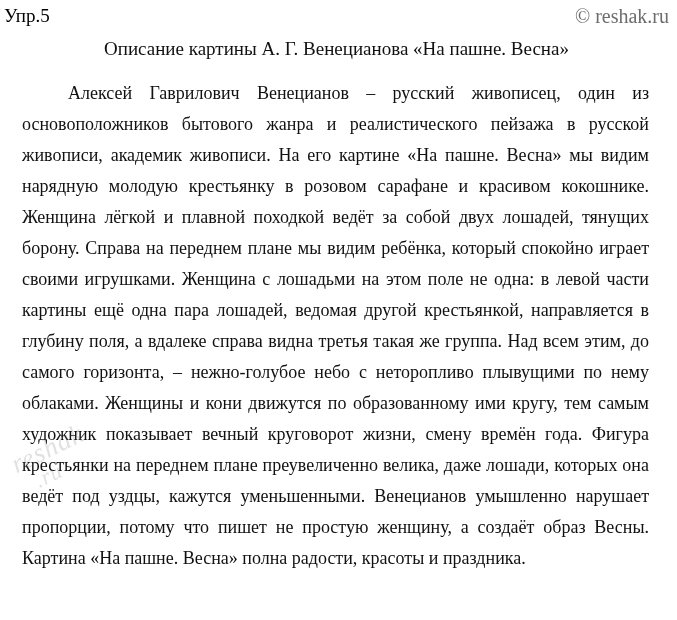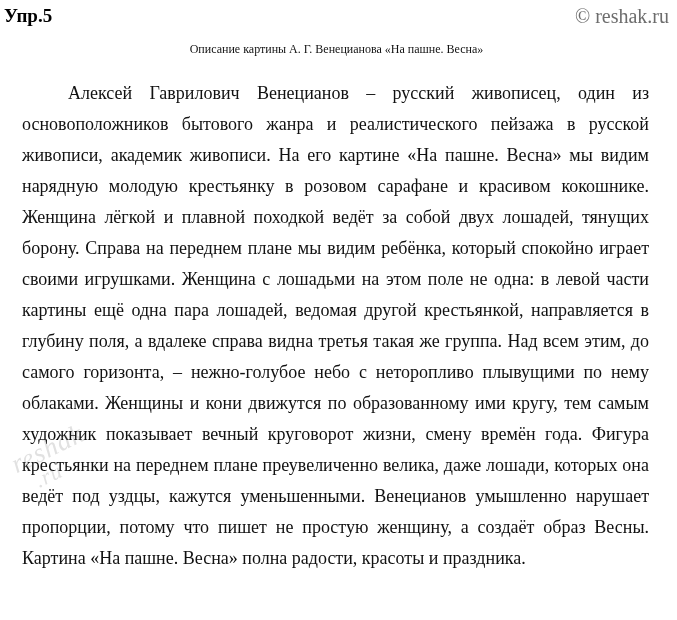--- a/index.html
+++ b/index.html
@@ -23,36 +23,36 @@
     padding: 6px 8px 0 4px;
   }
   .topbar {
     display: flex;
     align-items: flex-start;
     justify-content: space-between;
     height: 22px;
   }
   .ex-number {
     font-family: "Liberation Serif", serif;
-    font-weight: bold;
+    font-weight: normal;
     font-size: 19px;
     line-height: 20px;
     color: #000;
     letter-spacing: 0;
   }
   .copyright {
     font-family: "Liberation Serif", serif;
     font-size: 20px;
     line-height: 20px;
     color: #6d6d6d;
     white-space: nowrap;
   }
   .doc-title {
     text-align: center;
-    font-size: 12px;
+    font-size: 19px;
     line-height: 26px;
     margin-top: 8px;
     margin-bottom: 2px;
     color: #111;
   }
   .body-text {
     font-size: 18px;
     line-height: 31px;
     text-align: justify;
     text-align-last: left;

